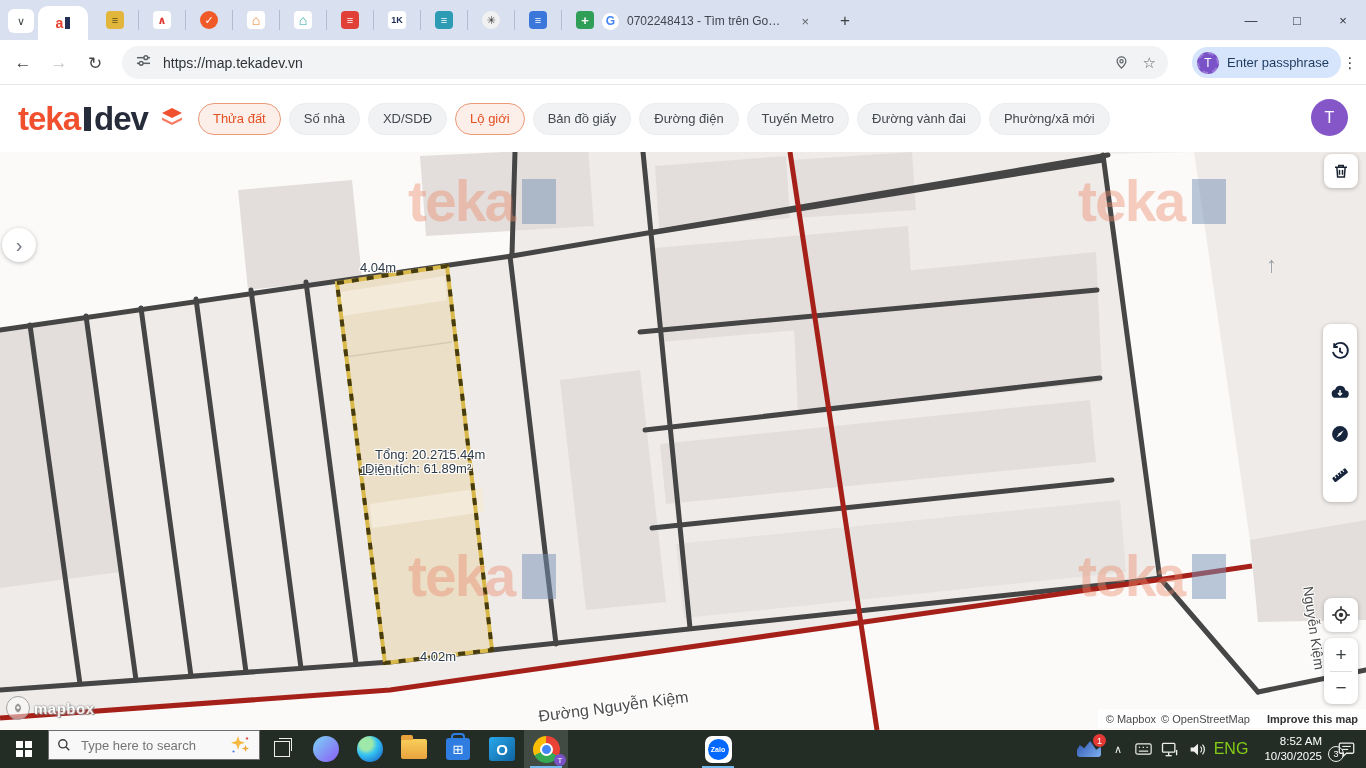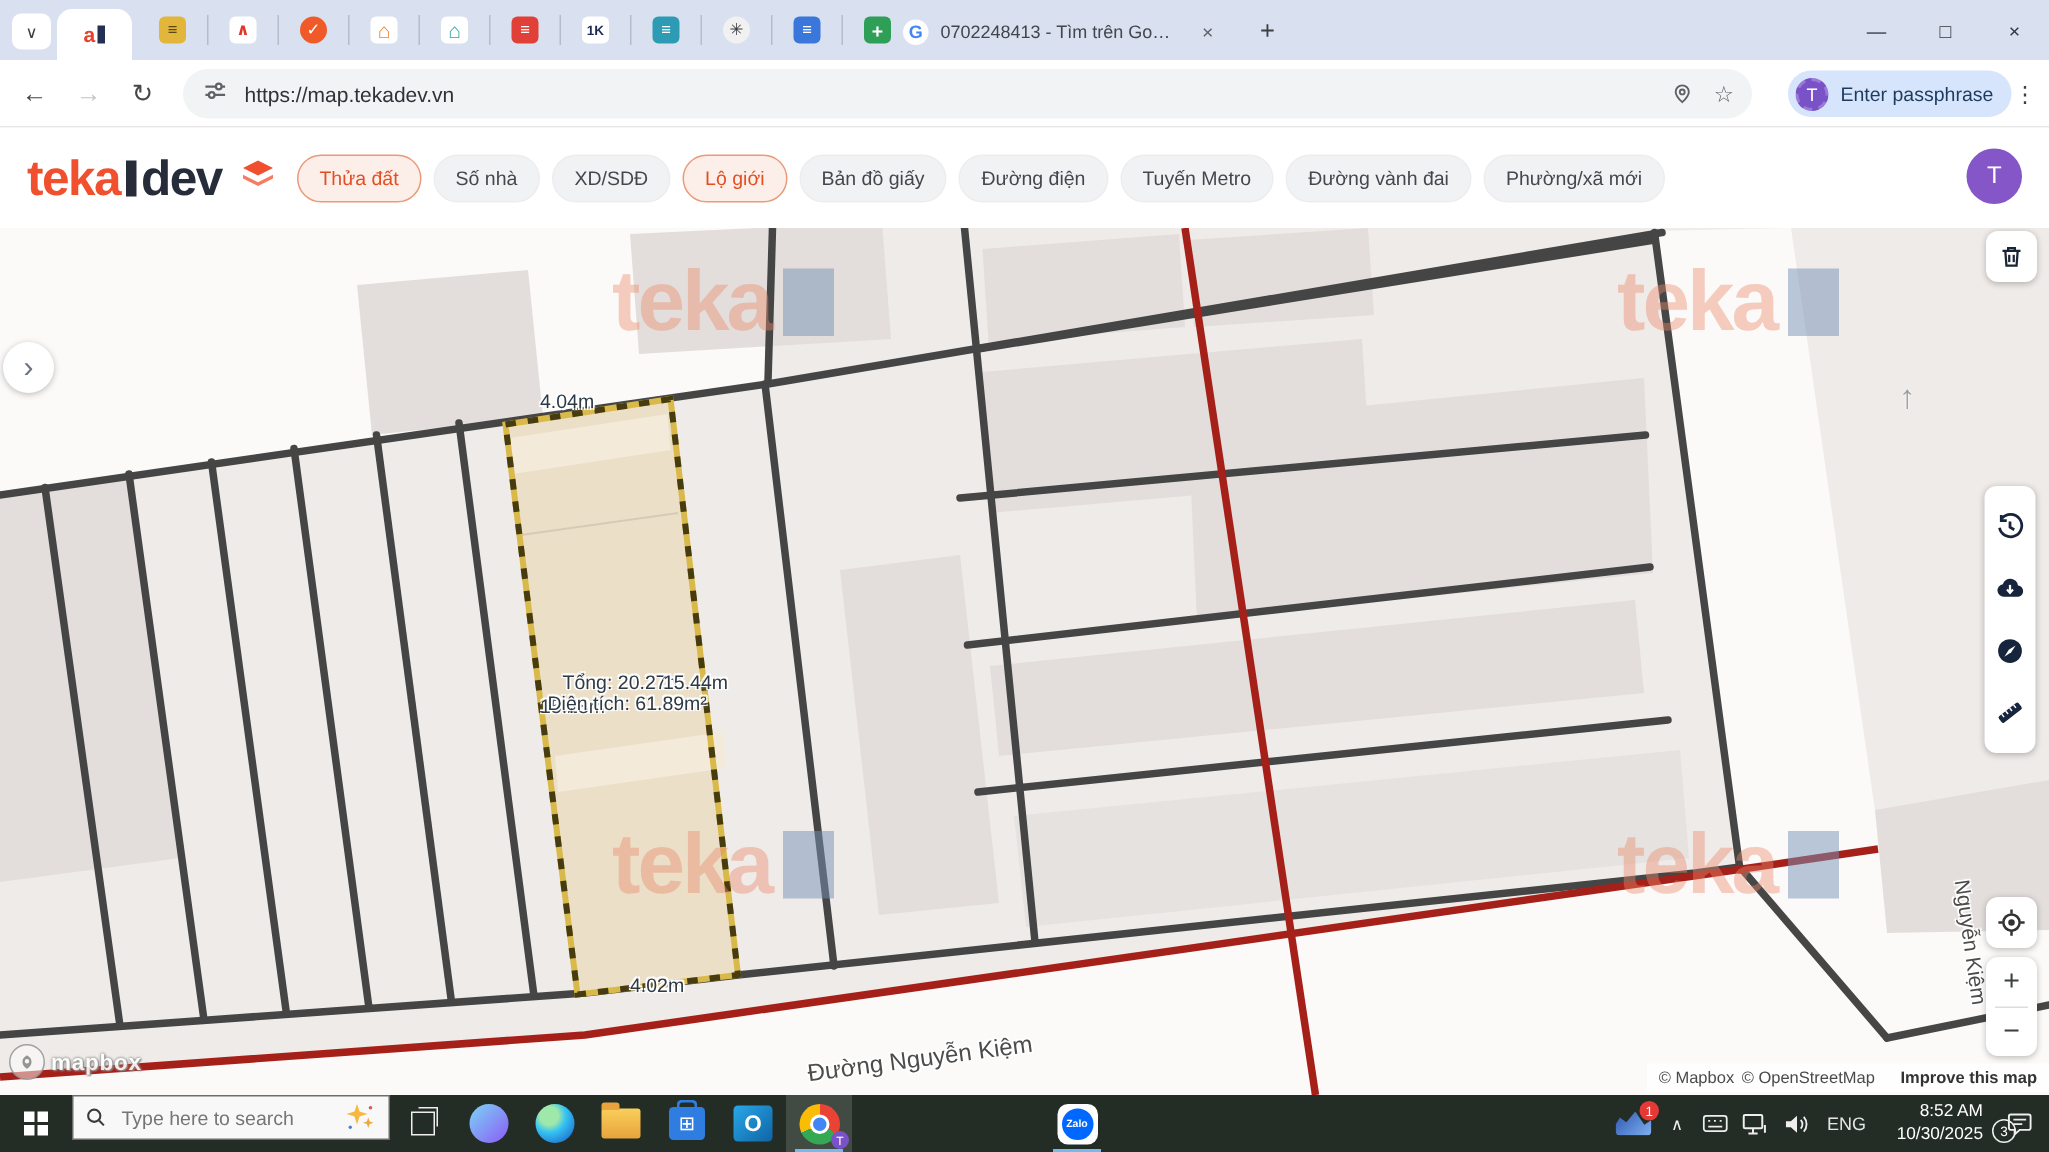--- a/index.html
+++ b/index.html
@@ -140,21 +140,21 @@
   #tray{margin-left:auto;display:flex;align-items:center;height:38px;}
   .trayic{height:38px;display:flex;align-items:center;justify-content:center;color:#eee;position:relative;flex:none;}
   #cloudapp{width:34px;}
   #cloudshape{width:24px;height:16px;background:linear-gradient(135deg,#2e56b0,#7fb0f0);border-radius:8px 8px 3px 3px;
     clip-path:polygon(0 100%,0 55%,12% 25%,30% 45%,55% 0,80% 55%,100% 35%,100% 100%);}
   #cloudbadge{right:0px;top:4px;width:13px;height:13px;}
   #chev{width:24px;font-size:11px;}
   #kbic{width:26px;}
   #netic{width:28px;}
   #spkic{width:28px;}
-  #engbadge{width:38px;font-size:12px;color:#e5e5e5;}
+  #engbadge{width:38px;font-size:16px;color:#84cc16;}
   #clock{width:76px;height:38px;display:flex;flex-direction:column;align-items:flex-end;justify-content:center;
     color:#fff;font-size:11.5px;line-height:1.3;padding-right:4px;box-sizing:border-box;flex:none;}
   #notif{width:40px;}
   #notifbadge{left:2px;bottom:6px;width:14px;height:14px;background:transparent;border:1px solid #eee;font-size:9px;}
 </style>
 </head>
 <body>
 
 <div id="screen">
 

